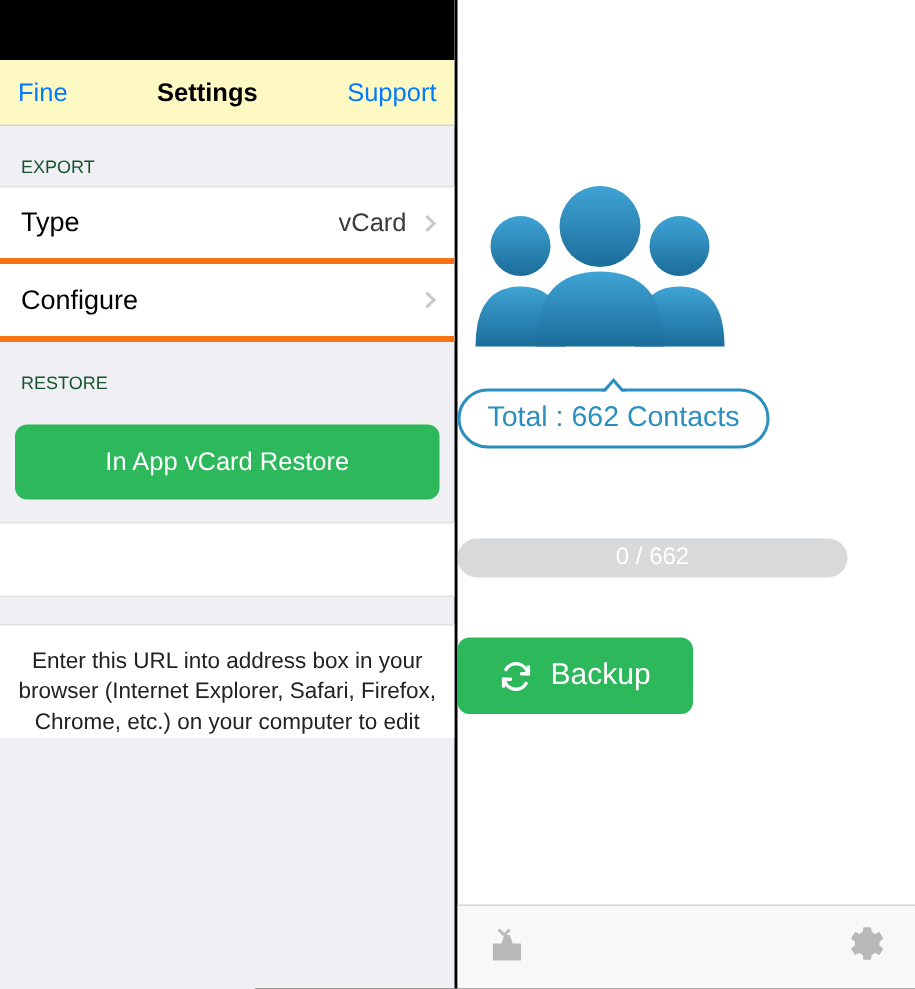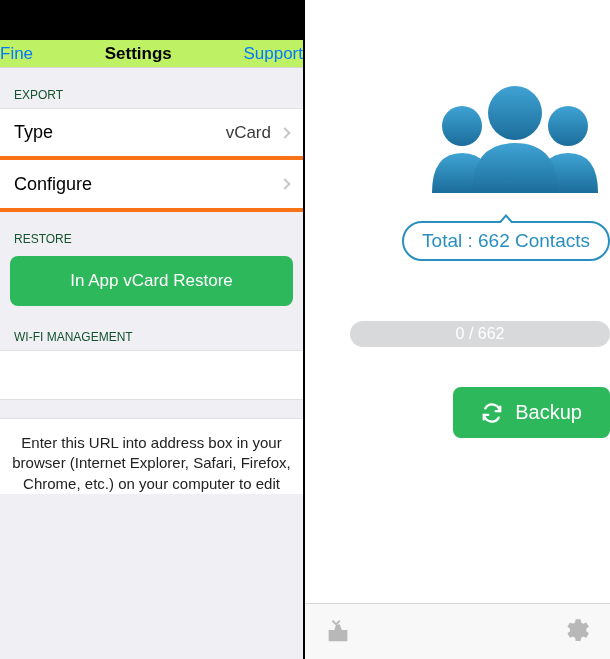--- a/index.html
+++ b/index.html
@@ -20,26 +20,26 @@
   }
   .pane-right { width: 305px; background: #fff; }
   .divider {
     width: 2px;
     height: 659px;
     background: #000;
   }
   
   .blackbar-top { height: 40px; background: #000; }
   .navbar {
-    height: 28px;
-    background: #bef264;
+    height: 44px;
+    background: #fef9c3;
     display: flex;
     align-items: center;
     justify-content: space-between;
-    padding: 0 0;
+    padding: 0 12px;
     border-bottom: 1px solid #d6d6d9;
   }
   .nav-left, .nav-right { color: #007aff; font-size: 17px; }
   .nav-title { font-weight: 600; font-size: 17px; color: #000; }
   .section-header {
     font-size: 12px;
     color: #14532d;
     padding: 20px 14px 6px;
     text-transform: uppercase;
   }
@@ -56,21 +56,21 @@
   .cell + .cell { border-top: none; }
   .cell-label { font-size: 18px; color: #000; flex: 1; }
   .cell-value { font-size: 17px; color: #3a3a3c; margin-right: 10px; }
   .chevron {
     width: 8px; height: 8px;
     border-right: 2px solid #c7c7cc;
     border-top: 2px solid #c7c7cc;
     transform: rotate(45deg);
   }
   .green-btn {
-    margin: 4px 10px;
+    margin: 15px 10px;
     background: #2db85c;
     color: #fff;
     text-align: center;
     padding: 15px 0;
     border-radius: 8px;
     font-size: 17px;
   }
   .toggle {
     width: 52px; height: 32px;
     background: #e9e9ea;
@@ -91,24 +91,24 @@
     font-size: 15px;
     color: #222;
     text-align: center;
     padding: 14px 12px 0;
     border-top: 1px solid #e0e0e3;
     line-height: 1.35;
     margin-top: 18px;
   }
   
   .right-content {
-    padding-top: 81px;
+    padding-top: 119px;
     display: flex;
     flex-direction: column;
-    align-items: flex-end;
+    align-items: flex-start;
   }
   .group-icon { margin-bottom: 25px; }
   .total-bubble {
     border: 2px solid #2a8fbf;
     color: #2a8fbf;
     border-radius: 22px;
     padding: 7px 18px;
     font-size: 19px;
     position: relative;
     background:#fff;
@@ -186,21 +186,20 @@
     <span class="chevron"></span>
   </div>
   <div class="cell">
     <span class="cell-label">Configure</span>
     <span class="chevron"></span>
   </div>
 
   <div class="section-header">RESTORE</div>
   <div class="green-btn">In App vCard Restore</div>
 
-  <div class="section-header">WI-FI MANAGEMENT</div>
   <div class="blank-cell"></div>
 
   <div class="footer-note">Enter this URL into address box in your browser (Internet Explorer, Safari, Firefox, Chrome, etc.) on your computer to edit</div>
 </div>
 
 <div class="divider"></div>
 
 <div class="pane pane-right">
   <div class="right-content">
     <svg class="group-icon" width="190" height="115" viewBox="0 0 190 115">

